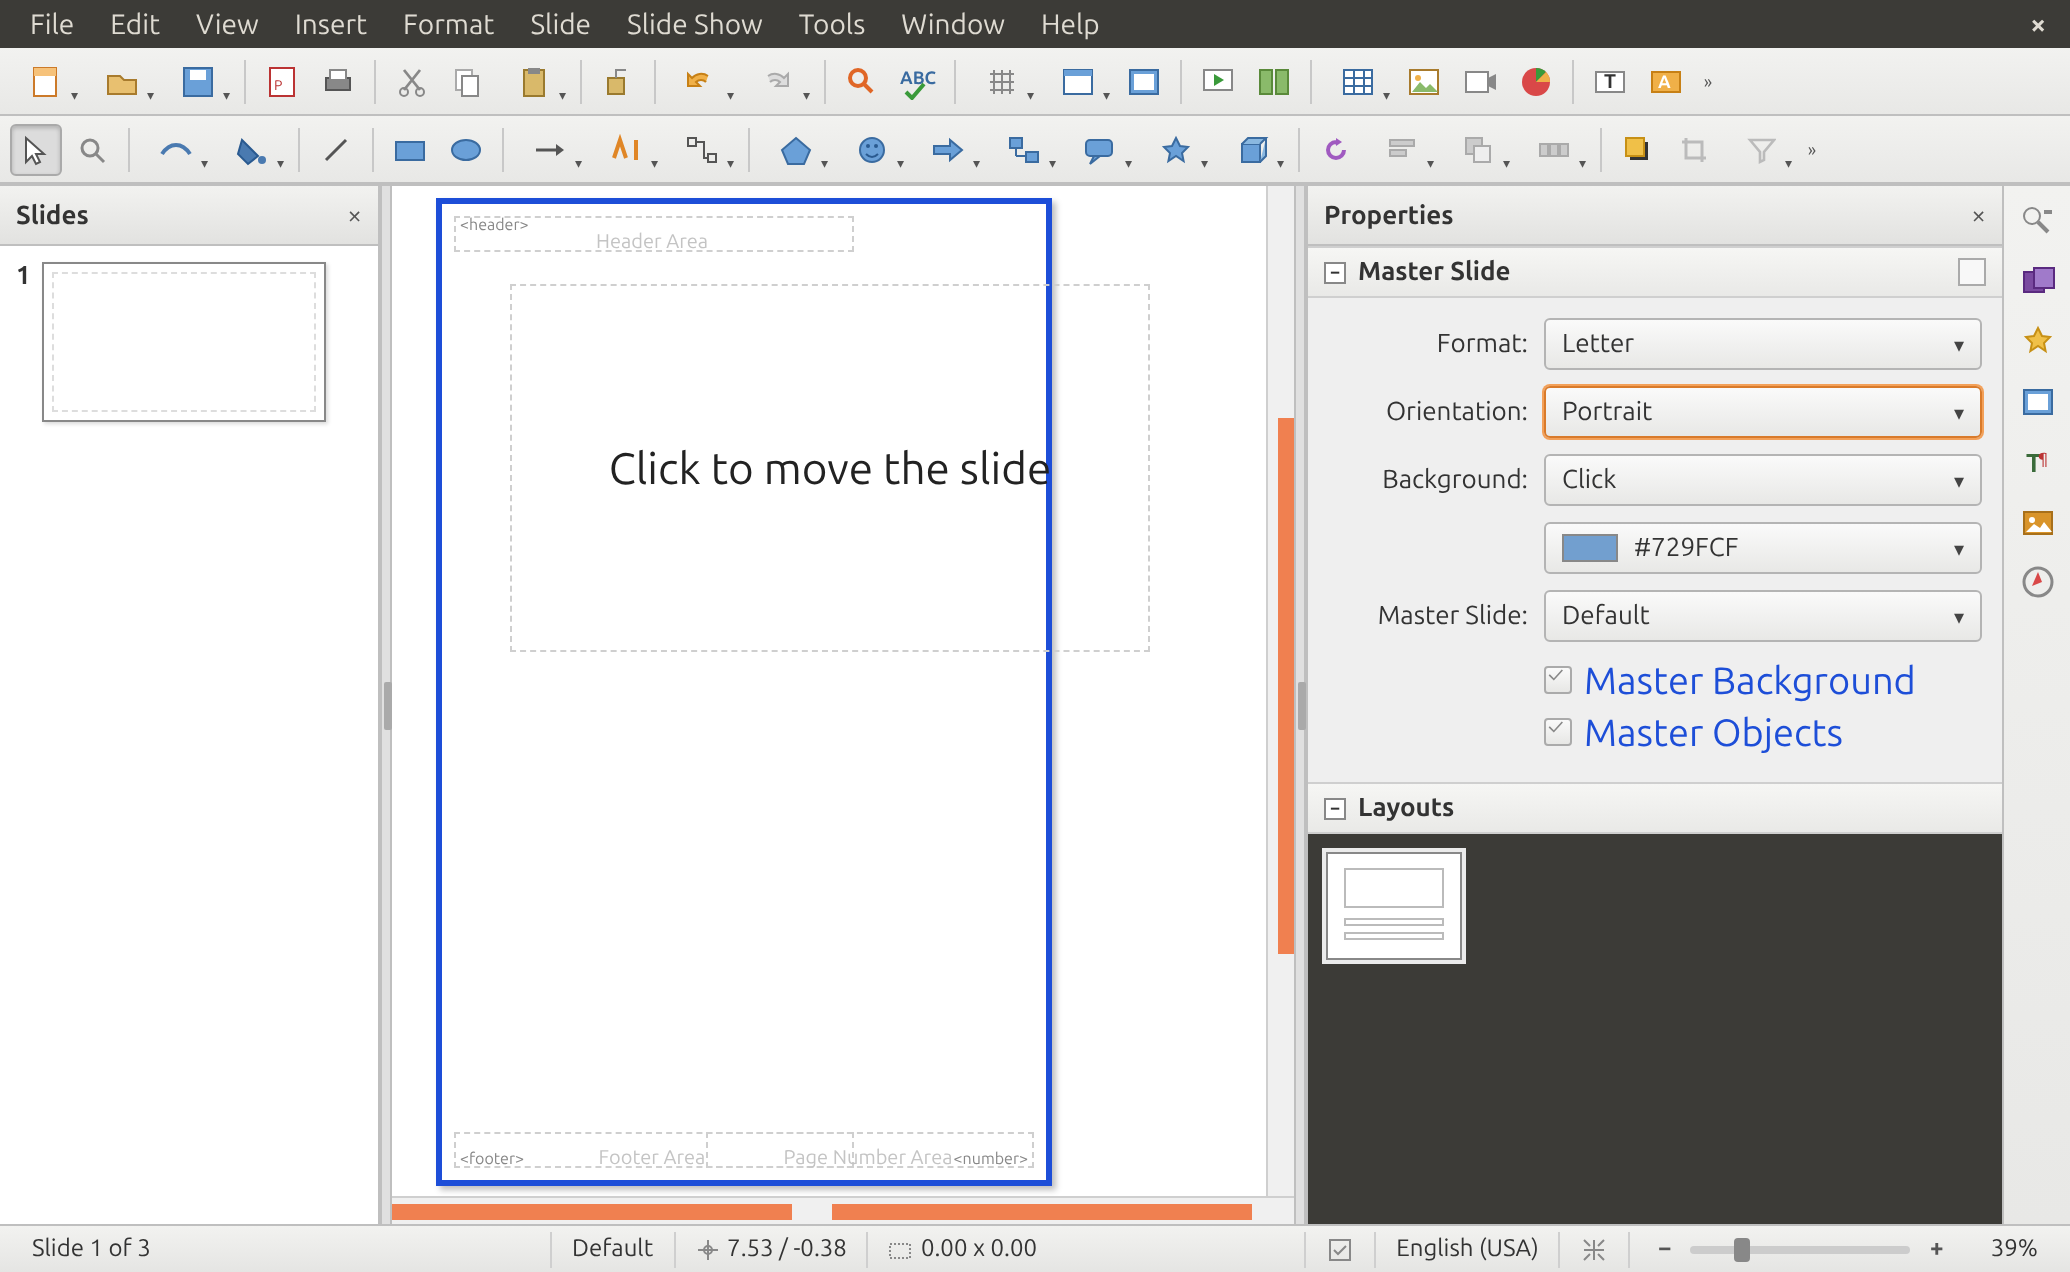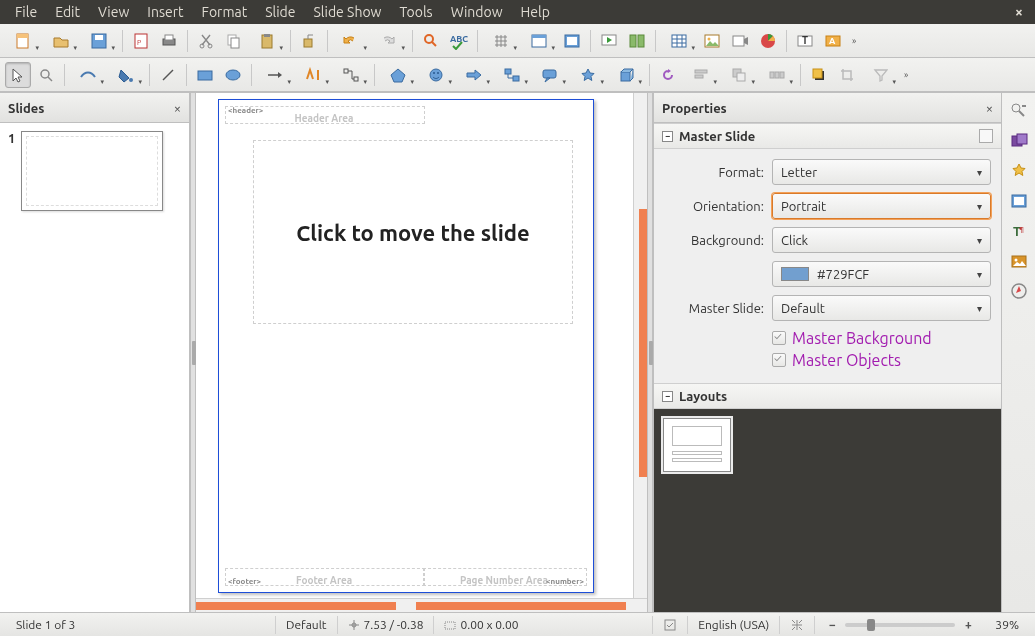--- a/index.html
+++ b/index.html
@@ -37,21 +37,21 @@
 .slide-thumb { width: 142px; height: 80px; background: #fff; border: 1px solid #888; box-shadow: 1px 1px 2px rgba(0,0,0,.15); position: relative; }
 .slide-thumb::after { content:""; position:absolute; inset:4px; border:1px dashed #ddd;}
 
 
 .vsplit { width: 6px; background: #e0e0e0; cursor: col-resize; position: relative; border-left:1px solid #bfbfbf; border-right:1px solid #bfbfbf;}
 .vsplit .grip { position:absolute; top:50%; left:1px; width:4px; height:24px; transform:translateY(-50%); background:#aaa; border-radius:1px;}
 
 
 .editor { flex: 1; background: #fff; position: relative; overflow: hidden; display:flex; flex-direction:column;}
 .edit-scroll { flex:1; position:relative; overflow:hidden;}
-.page { position: absolute; left: 22px; top: 6px; width: 376px; height: 494px; background: #fff; border: 1px solid #1d4ed8; box-shadow: 2px 2px 3px rgba(0,0,0,.25); font-weight: bold; }
+.page { position: absolute; left: 22px; top: 6px; width: 308px; height: 494px; background: #fff; border: 3px solid #1d4ed8; box-shadow: 2px 2px 3px rgba(0,0,0,.25); }
 .ph { position:absolute; border:1px dashed #cfcfcf; font-size:10px; color:#c4c4c4; }
 .ph .tag { position:absolute; font-size:8px; color:#888; }
 .ph-header { left:6px; top:6px; width:200px; height:18px; }
 .ph-date   { right:6px; top:6px; width:164px; height:18px; text-align:right;}
 .ph-footer { left:6px; bottom:6px; width:200px; height:18px; }
 .ph-pagenum{ right:6px; bottom:6px; width:164px; height:18px; text-align:right;}
 .ph-label-r { text-align:center; padding-right:2px; padding-top:6px;}
 .slide-big { position:absolute; left:34px; top:40px; width:320px; height:184px; border:1px dashed #cfcfcf; display:flex; align-items:center; justify-content:center;}
 .slide-big .txt { font-size:22px; color:#222; }
 .notes-big { position:absolute; left:34px; top:236px; width:320px; height:216px; border:1px dashed #cfcfcf; padding:4px 5px; font-size:12px; color:#333;}
@@ -68,21 +68,21 @@
 .props-panel .panel-header { font-weight:bold; }
 .section-hdr { background:linear-gradient(#f6f6f4,#e9e9e7); border-top:1px solid #cfcfcf; border-bottom:1px solid #cfcfcf; height:26px; display:flex; align-items:center; padding:0 8px; font-weight:bold; font-size:13px; color:#333; gap:6px;}
 .section-hdr .toggle { width:11px; height:11px; border:1px solid #888; font-size:9px; line-height:9px; text-align:center; background:#fff;}
 .section-hdr .more { margin-left:auto; width:14px; height:14px; border:1px solid #aaa; background:#f8f8f8;}
 .form-grid { padding:10px 10px 14px; display:grid; grid-template-columns: 100px 1fr; row-gap:8px; column-gap:8px; align-items:center;}
 .form-label { text-align:right; font-size:13px; color:#333;}
 .combo { height:26px; background:linear-gradient(#fafafa,#e8e8e6); border:1px solid #b4b4b4; border-radius:3px; display:flex; align-items:center; padding:0 8px; position:relative; font-size:13px; color:#333;}
 .combo::after { content:"▾"; position:absolute; right:8px; font-size:10px; color:#444;}
 .combo.highlight { box-shadow: 0 0 0 1px #f3a058; border-color:#d97a2a;}
 .combo .sw { width:28px; height:14px; background:#729FCF; margin-right:8px; border:1px solid #888;}
-.chk-row { display:flex; align-items:center; gap:6px; color:#a21caf; font-size:16px;}
+.chk-row { display:flex; align-items:center; gap:6px; color:#1d4ed8; font-size:19px;}
 .chk { width:14px; height:14px; border:1px solid #aaa; background:linear-gradient(#fafafa,#e7e7e5); border-radius:2px; position:relative;}
 .chk::after{ content:"✓"; position:absolute; font-size:11px; left:1px; top:-2px; color:#888;}
 .layouts-body { flex:1; background:#3c3b37; padding:10px; display:flex; gap:10px;}
 .layout-thumb { width:66px; height:52px; background:#fff; border:2px solid #fff; outline:1px solid #888; box-shadow:0 0 0 3px #ebebeb; position:relative;}
 .layout-thumb .l-area { position:absolute; border:1px solid #bbb; left:6px; right:6px;}
 .la1{ top:5px; height:20px;}
 .la2{ top:30px; height:4px;}
 .la3{ top:37px; height:4px;}
 
 

